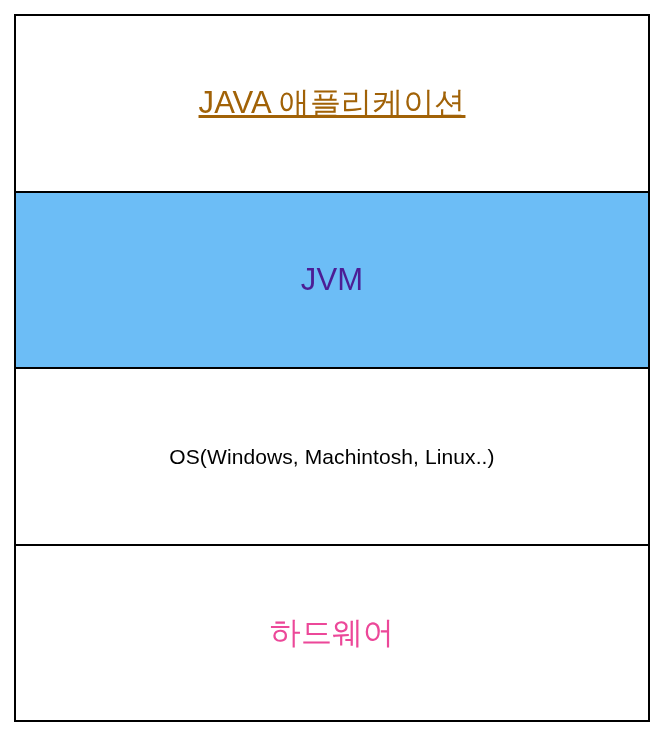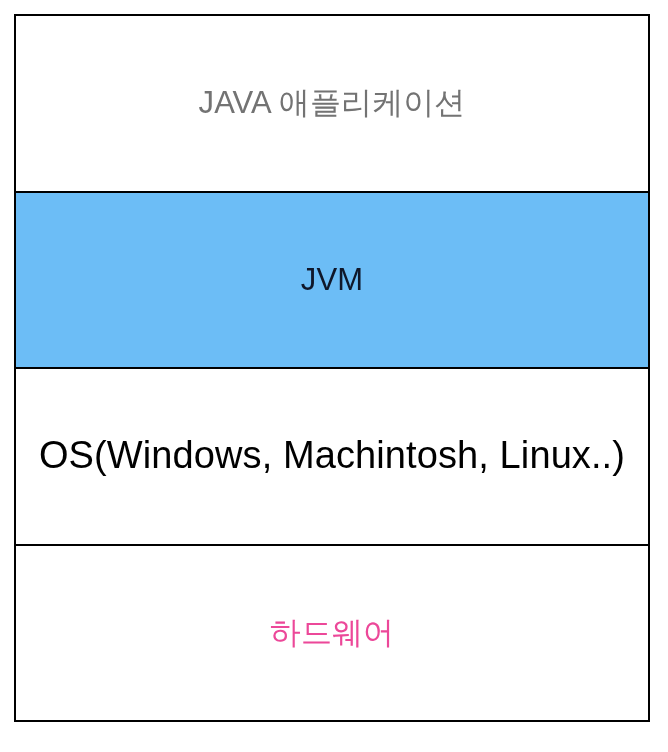--- a/index.html
+++ b/index.html
@@ -51,35 +51,35 @@
     white-space: nowrap;
     text-align: center;
     font-weight: 400;
   }
 
   .layer-jvm {
     background: #6cbdf6;
   }
 
   .layer-os .layer-label {
-    font-size: 38px;
+    font-size: 21px;
     text-align: center;
   }
 </style>
 </head>
 <body>
 
 <div class="diagram">
 
   <div class="layer layer-application" style="background: rgb(255, 255, 255);">
-    <span class="layer-label" style="color: #737373;">JAVA 애플리케이션</span>
+    <span class="layer-label" style="color: #a16207; text-decoration: underline;">JAVA 애플리케이션</span>
   </div>
 
   <div class="layer layer-jvm" style="background: rgb(108, 189, 246);">
-    <span class="layer-label" style="color: #0f172a;">JVM</span>
+    <span class="layer-label" style="color: #4c1d95;">JVM</span>
   </div>
 
   <div class="layer layer-os" style="background: rgb(255, 255, 255);">
     <span class="layer-label" style="color: rgb(0, 0, 0);">OS(Windows, Machintosh, Linux..)</span>
   </div>
 
   <div class="layer layer-hardware" style="background: rgb(255, 255, 255);">
     <span class="layer-label" style="color: #ec4899;">하드웨어</span>
   </div>
 

